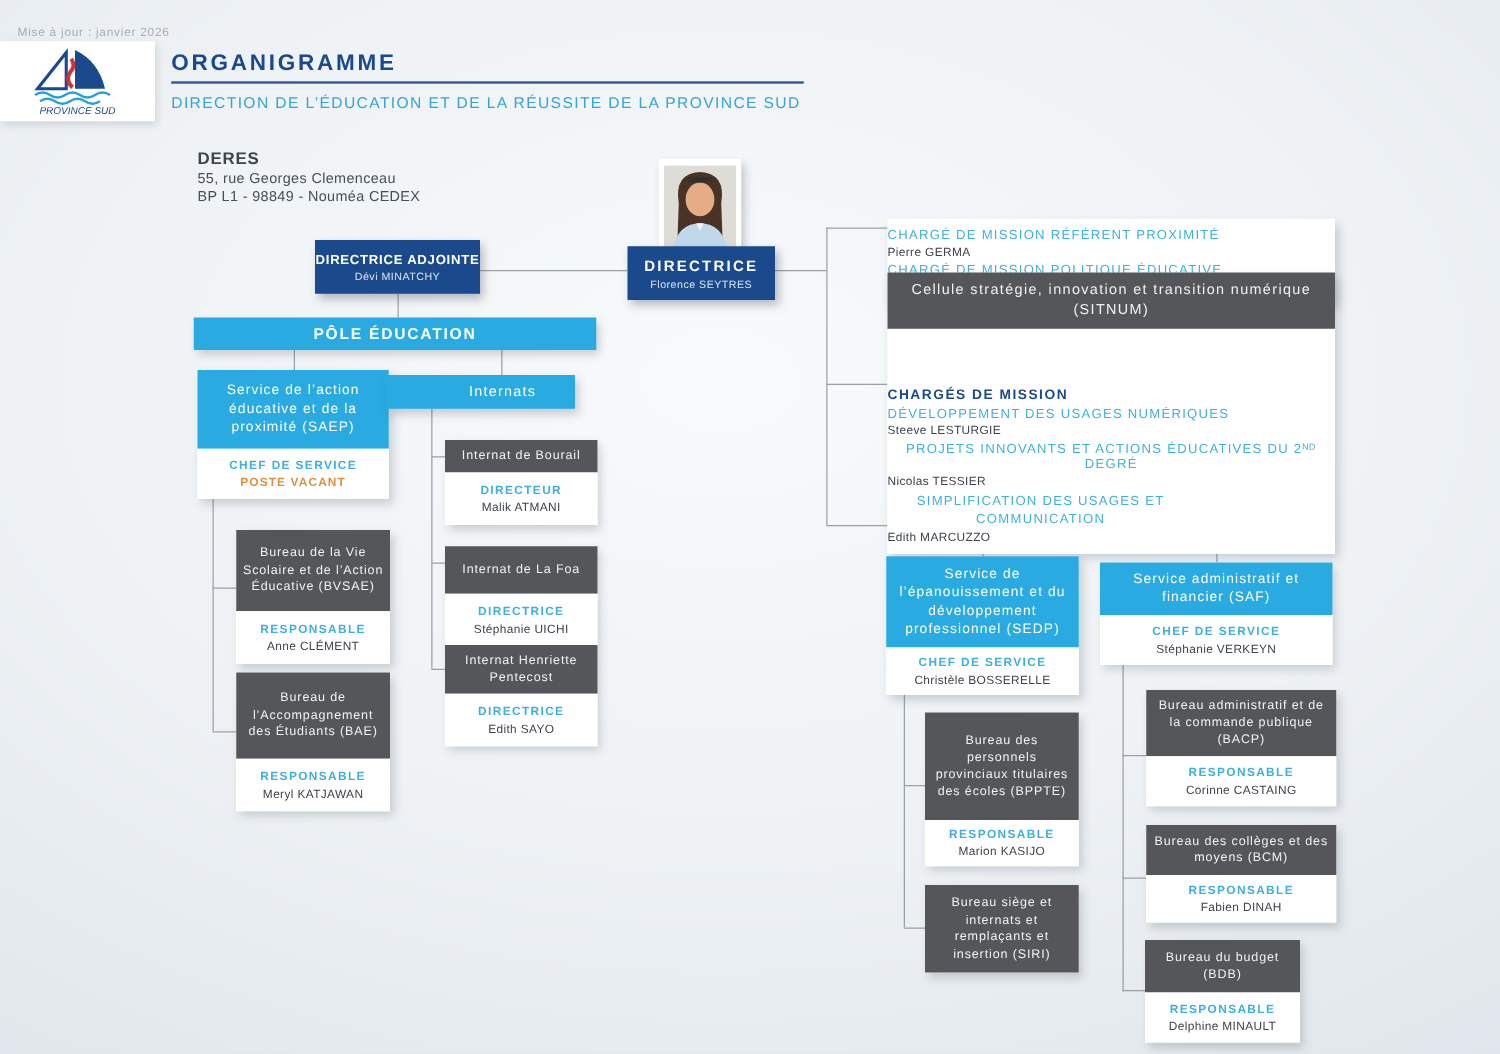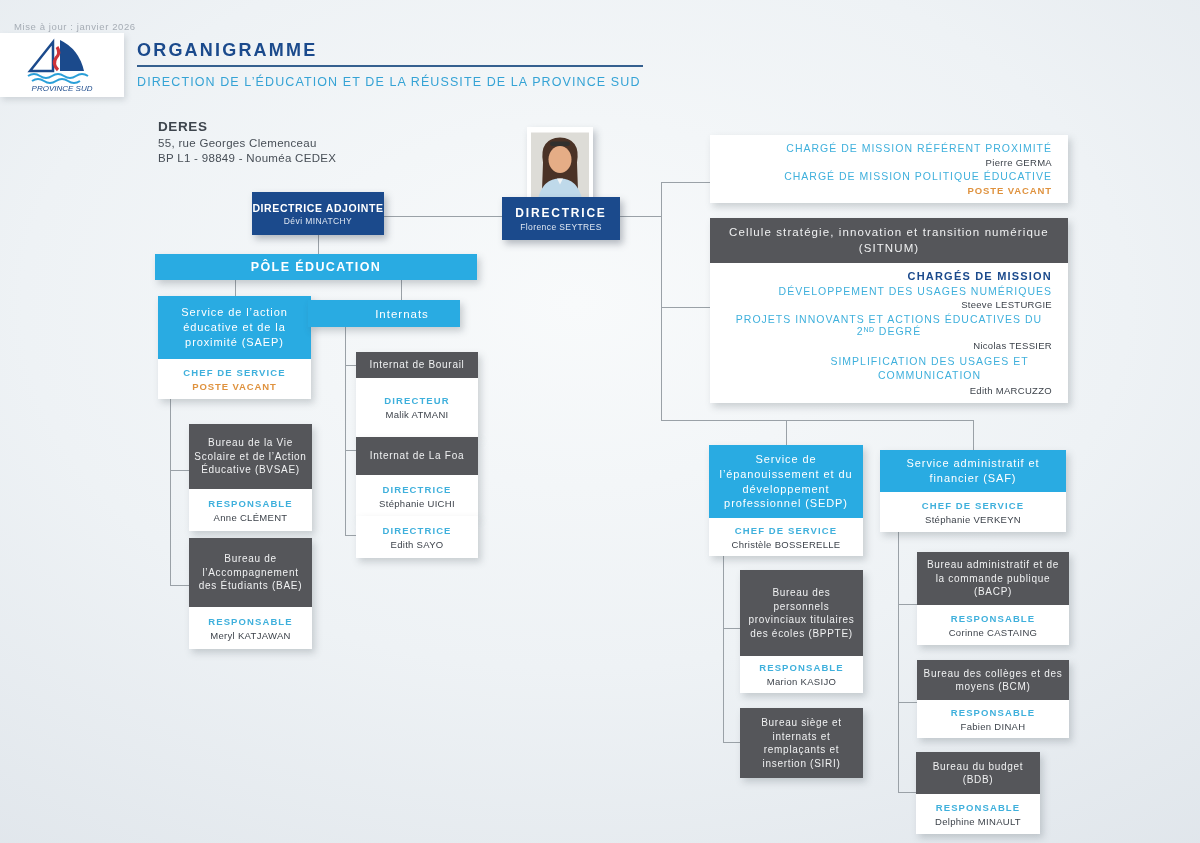--- a/index.html
+++ b/index.html
@@ -37,21 +37,21 @@
   .pname { color:#3d434b; font-size:9.5px; letter-spacing:.3px; }
   .vacant { color:#df923e; font-weight:bold; font-size:9.5px; letter-spacing:.9px; }
 
   .node-blue { position:absolute; background:#1b4a8c; color:#fff; display:flex; flex-direction:column; justify-content:center; align-items:center; gap:2px; text-align:center; box-shadow:3px 4px 7px rgba(60,70,85,.35); }
   .node-blue .t { font-weight:bold; font-size:10.5px; letter-spacing:.6px; white-space:nowrap; }
   .node-blue .n { font-size:8.5px; letter-spacing:.4px; color:#dfe7f2; }
 
   .banner-cyan { position:absolute; background:#29abe2; color:#fff; font-weight:bold; display:flex; align-items:center; justify-content:center; letter-spacing:1.4px; box-shadow:3px 4px 7px rgba(60,70,85,.25); }
 
   
-  .info-card { position:absolute; background:#fff; box-shadow:3px 4px 7px rgba(80,90,100,.25); display:flex; flex-direction:column; justify-content:space-evenly; align-items:flex-end; text-align:center; padding:4px 16px; }
+  .info-card { position:absolute; background:#fff; box-shadow:3px 4px 7px rgba(80,90,100,.25); display:flex; flex-direction:column; justify-content:space-evenly; align-items:flex-start; text-align:center; padding:4px 0;margin-top:40px; }
   .mlabel { color:#3fb0dc; font-size:10.5px; letter-spacing:1px; }
   .mtitle { color:#1b4a8c; font-weight:bold; font-size:11px; letter-spacing:1.2px; }
   .wrap-narrow { display:inline-block; max-width:245px; line-height:1.35; }
 
   .photo-frame { position:absolute; left:527px; top:127px; width:66px; height:77px; background:#fff; padding:4px; box-shadow:3px 4px 7px rgba(60,70,85,.3); }
   .photo-frame svg { display:block; width:58px; height:69px; }
 </style>
 </head>
 <body>
 
@@ -164,35 +164,36 @@
       <div class="vacant">POSTE VACANT</div>
     </div>
   </div>
 
   <div class="banner-cyan" style="left:308px;top:300px;width:152px;height:27px;font-size:11.5px;font-weight:normal;letter-spacing:1px;padding-left:36px;">
     <span>Internats</span>
   </div>
 
   <div class="card" style="left:356px;top:352px;width:122px;">
     <div class="head-gray" style="height:26px;white-space:nowrap;">Internat de Bourail</div>
-    <div class="body-white" style="height:59px;">
+    <div class="body-white" style="height:42px;">
       <div class="role">DIRECTEUR</div>
       <div class="pname">Malik ATMANI</div>
     </div>
   </div>
 
   <div class="card" style="left:356px;top:437px;width:122px;">
     <div class="head-gray" style="height:38px;white-space:nowrap;">Internat de La Foa</div>
     <div class="body-white" style="height:42px;">
       <div class="role">DIRECTRICE</div>
       <div class="pname">Stéphanie UICHI</div>
     </div>
   </div>
 
   <div class="card" style="left:356px;top:516px;width:122px;">
+    <div class="head-gray" style="height:39px;">Internat Henriette Pentecost</div>
     <div class="body-white" style="height:42px;">
       <div class="role">DIRECTRICE</div>
       <div class="pname">Edith SAYO</div>
     </div>
   </div>
 
   <div class="card" style="left:189px;top:424px;width:123px;">
     <div class="head-gray" style="height:65px;">Bureau de la Vie Scolaire et de l’Action Éducative (BVSAE)</div>
     <div class="body-white" style="height:42px;">
       <div class="role">RESPONSABLE</div>

